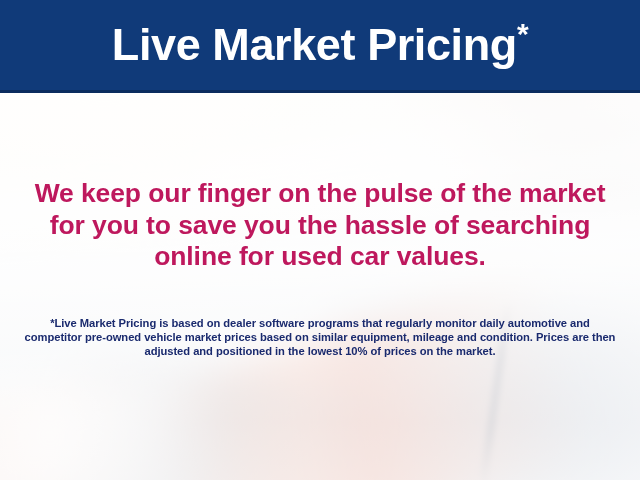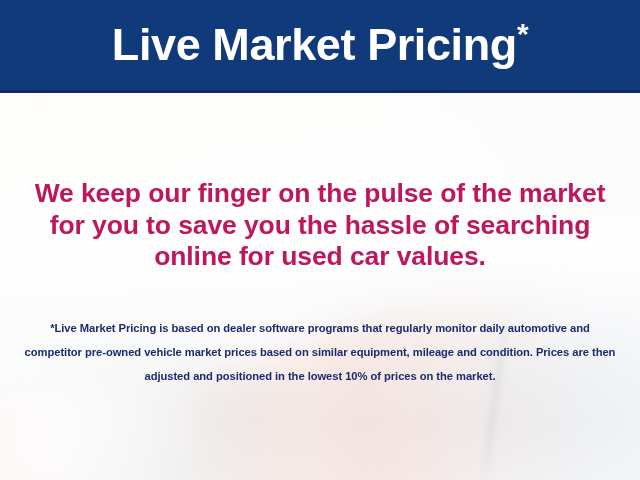--- a/index.html
+++ b/index.html
@@ -217,21 +217,21 @@
 
   .disclaimer {
     position: absolute;
     left: 24px;
     top: 316px;
     width: 592px;
     text-align: center;
     color: #1a2a6e;
     font-size: 11.2px;
     font-weight: bold;
-    line-height: 24px;
+    line-height: 14px;
     letter-spacing: -0.05px;
   }
 </style>
 </head>
 <body>
 
 <div class="promo-banner">
 
   <div class="backdrop">
     <div class="bd-layer bd-base"></div>

